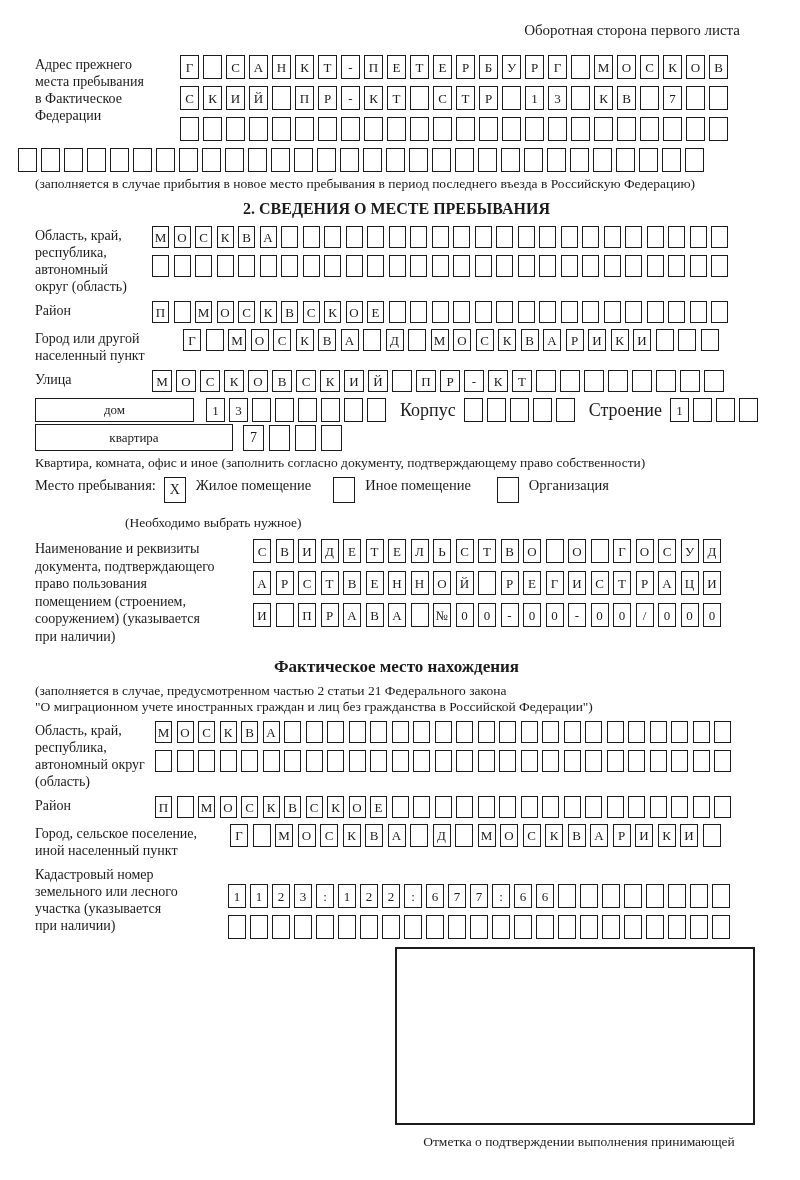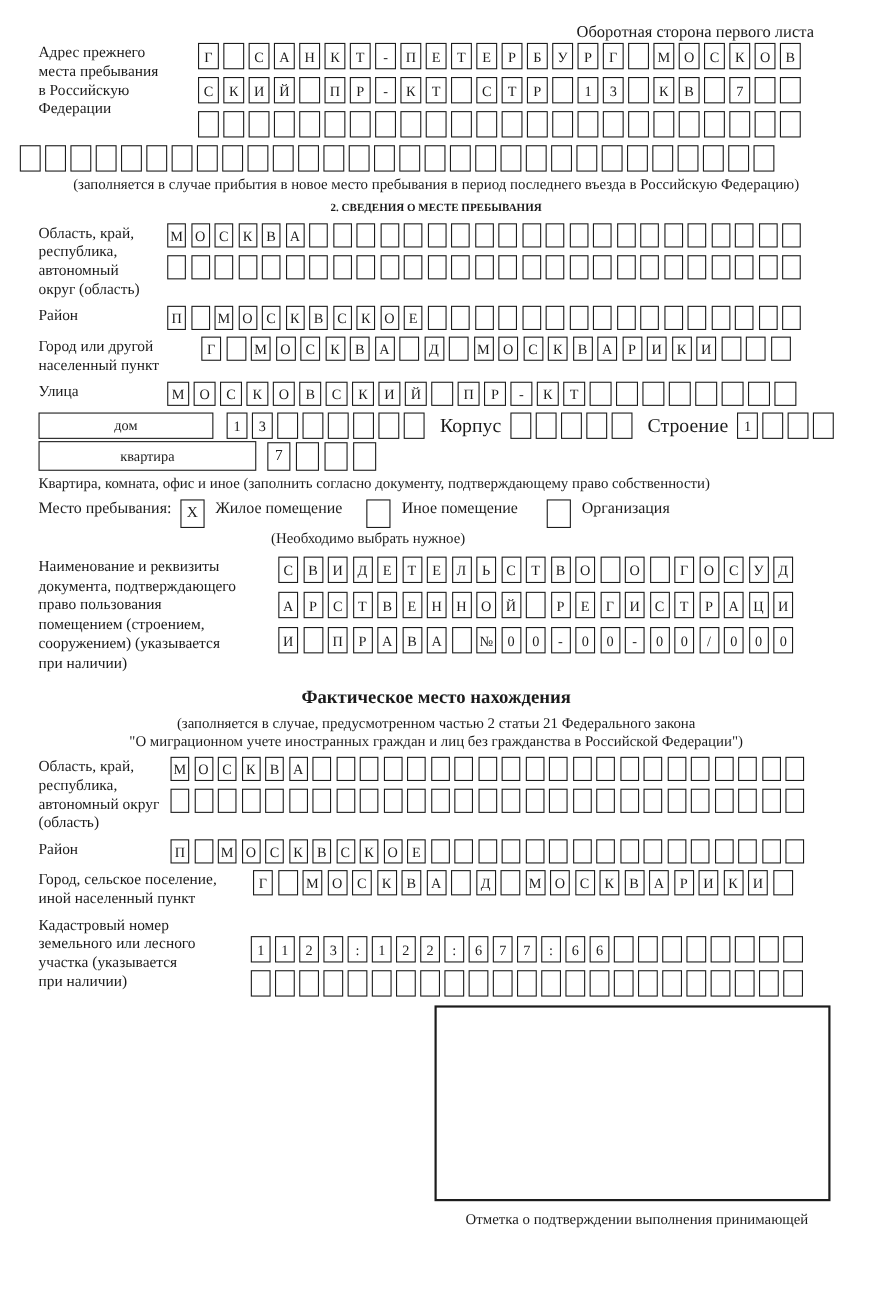--- a/index.html
+++ b/index.html
@@ -21,46 +21,46 @@
   .bC{width:16px;height:20px;}
   .bD{width:18px;height:20px;}
   .bE{width:16px;height:22px;}
   .bF{width:16px;height:21px;}
   .bG{width:16px;height:22px;}
   .bH{width:17px;height:22px;}
   .bI{width:19px;height:24px;font-size:14px;}
   .gB{gap:4.5px;} .gC{gap:4.5px;} .gE{gap:4.5px;} .gF{gap:4.5px;} .gI{gap:5px;}
   .full{margin-left:-17px;margin-top:7px;}
   .note{font-size:13.5px;margin:4px 0 6px;}
-  .center{text-align:center;}
-  .sec-title{font-weight:bold;font-size:10px;text-align:center;margin:8px 0 8px;}
+  .center{}
+  .sec-title{font-weight:bold;font-size:16px;text-align:center;margin:8px 0 8px;}
   .widebox{border:1.5px solid #1c1c1c;display:flex;align-items:center;justify-content:center;
            font-size:13px;height:24px;box-sizing:border-box;}
   .houserow{display:flex;align-items:center;margin:2px 0 2px;}
   .inl-label{font-size:18px;padding:0 8px 0 14px;}
   .chk{display:inline-flex;align-items:center;justify-content:center;border:1.5px solid #1c1c1c;
        width:20px;height:24px;font-size:14px;margin:0 10px 0 14px;flex:0 0 auto;}
   .stayrow{display:flex;align-items:flex-start;font-size:14.5px;margin-top:4px;}
   .stamp-wrap{margin-left:355px;width:378px;margin-top:8px;}
   .stamp-box{width:360px;height:178px;border:2px solid #1c1c1c;box-sizing:border-box;margin:0 0 8px 5px;}
   .stamp-note{font-size:13.5px;text-align:center;line-height:18px;}
   .lines div{white-space:nowrap;}
 </style>
 </head>
 <body>
 
 <div class="page">
 
   <div class="hdr">Оборотная сторона первого листа</div>
 
-  <div class="frow" style="margin-top:0">
+  <div class="frow" style="margin-top:16px">
     <div class="flabel w145 lines">
         <div>Адрес прежнего</div>
         <div>места пребывания</div>
-        <div>в Российскую</div>
+        <div>в Фактическое</div>
         <div>Федерации</div>
       </div>
     <div class="rows">
       <div class="boxrow">
           <span class="cb bA">Г</span>
           <span class="cb bA"></span>
           <span class="cb bA">С</span>
           <span class="cb bA">А</span>
           <span class="cb bA">Н</span>
           <span class="cb bA">К</span>
@@ -380,21 +380,21 @@
 
   <div class="stayrow">
     <span>Место пребывания:</span>
     <span class="chk" style="margin-left:8px">X</span>
     <span>Жилое помещение</span>
     <span class="chk" style="margin-left:22px"></span>
     <span>Иное помещение</span>
     <span class="chk" style="margin-left:26px"></span>
     <span>Организация</span>
   </div>
-  <div class="note" style="width:58%;text-align:center;margin:2px 0 8px 90px">(Необходимо выбрать нужное)</div>
+  <div class="note" style="width:58%;text-align:left;margin:12px 0 8px 90px">(Необходимо выбрать нужное)</div>
 
   <div class="frow">
     <div class="flabel w218 lines" style="line-height:17.5px">
         <div>Наименование и реквизиты</div>
         <div>документа, подтверждающего</div>
         <div>право пользования</div>
         <div>помещением (строением,</div>
         <div>сооружением) (указывается</div>
         <div>при наличии)</div>
       </div>

